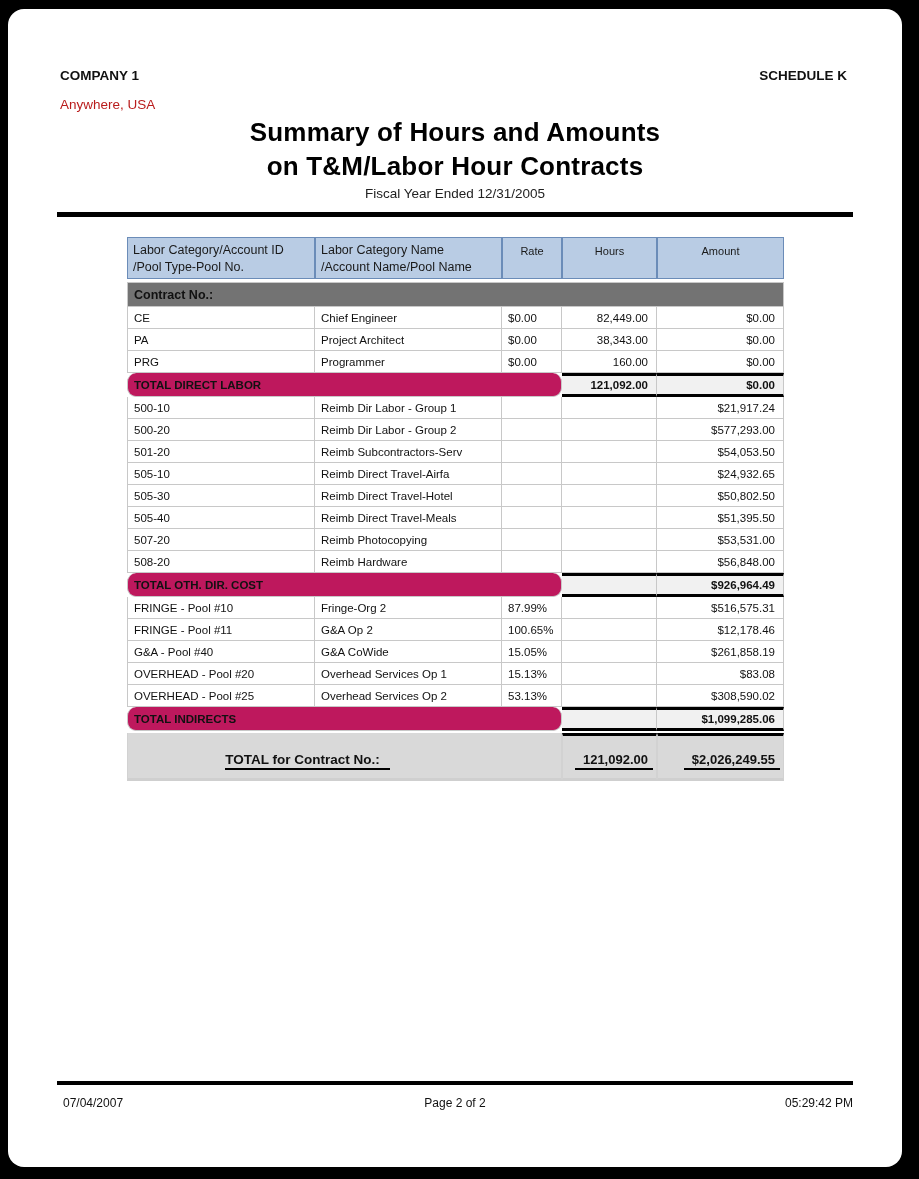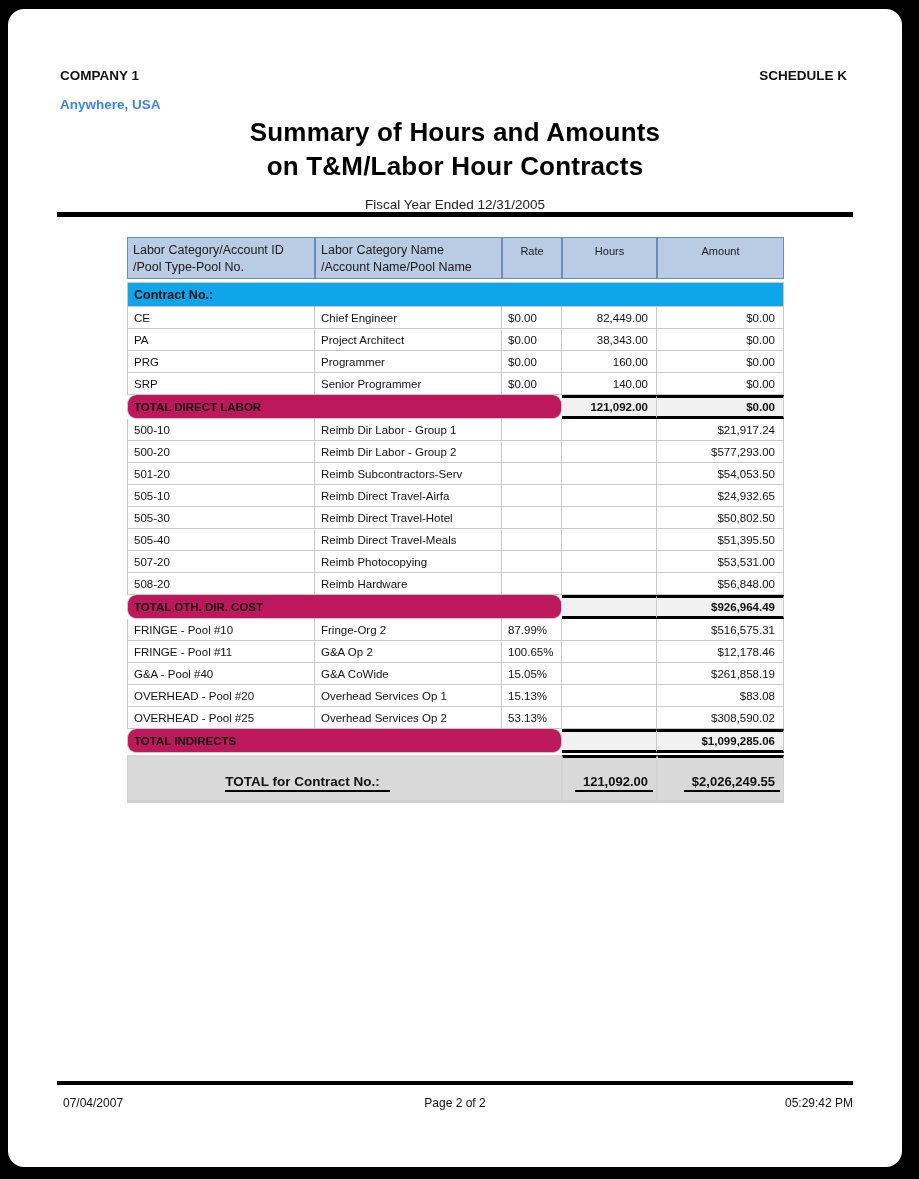--- a/index.html
+++ b/index.html
@@ -3,41 +3,41 @@
 <meta charset="utf-8">
 <style>
   html,body{margin:0;padding:0;background:#000;}
   .frame{position:relative;width:919px;height:1179px;background:#000;overflow:hidden;
          font-family:"Liberation Sans","DejaVu Sans",sans-serif;}
   .page{position:absolute;left:8px;top:9px;width:894px;height:1158px;background:#fff;
         border-radius:16px;}
 
   
   .company{position:absolute;left:52px;top:59px;font-size:13.5px;font-weight:bold;color:#111;}
-  .location{position:absolute;left:52px;top:88px;font-size:13.5px;font-weight:bold;color:#3b82f6;}
+  .location{position:absolute;left:52px;top:88px;font-size:13.5px;font-weight:normal;color:#b91c1c;}
   .schedule{position:absolute;right:55px;top:59px;font-size:13.5px;font-weight:bold;color:#111;}
   .titleblock{position:absolute;left:49px;top:106px;width:796px;text-align:center;color:#000;}
   .title-line{font-size:26px;font-weight:bold;line-height:34px;letter-spacing:.2px;}
-  .subtitle{font-size:13.5px;margin-top:14px;color:#222;}
+  .subtitle{font-size:13.5px;margin-top:3px;color:#222;}
   .rule-top{position:absolute;left:49px;top:203px;width:796px;height:5px;background:#000;}
 
   
   .tblwrap{position:absolute;left:119px;top:228px;}
   table.rpt{border-collapse:separate;border-spacing:0;table-layout:fixed;width:657px;
             font-size:11.5px;color:#111;}
   table.rpt td,table.rpt th{box-sizing:border-box;overflow:hidden;white-space:nowrap;}
   th{background:#b9cce4;border:1px solid #6b8cb8;font-weight:normal;text-align:left;
      vertical-align:top;padding:4px 2px 2px 5px;font-size:12.5px;height:32px;line-height:17px;color:#1a1a1a;}
   th.num{text-align:center;font-size:11px;padding:5px 2px 2px 2px;}
   td{background:#fff;border-right:1px solid #c8c8c8;border-bottom:1px solid #c8c8c8;
      padding:3px 6px;height:22px;vertical-align:middle;}
   tr td:first-child{border-left:1px solid #c8c8c8;}
   tr.spacer td{height:3px;border:none;background:#fff;padding:0;}
   tr.spacer2 td{height:2px;border:none;background:#fff;padding:0;}
-  tr.section td{background:#0ea5e9;font-weight:bold;font-size:12.5px;height:25px;
+  tr.section td{background:#737373;font-weight:bold;font-size:12.5px;height:25px;
                 border-top:1px solid #c8c8c8;}
   td.r{text-align:right;padding-right:8px;}
   tr.totalrow td{height:24px;}
   td.total-label{background:#be185d;font-weight:bold;border-radius:9px;}
   td.tot-val{background:#f1f1f1;border-top:3px solid #000;border-bottom:3px solid #000;
              font-weight:bold;text-align:right;padding-right:8px;}
   tr.grand td{background:#d9d9d9;height:48px;vertical-align:bottom;padding-bottom:8px;
               border-bottom:3px solid #cfcfcf;border-right:1px solid #d2d2d2;border-left:1px solid #d2d2d2;}
   td.gt-label{text-align:center;padding-right:80px;font-size:13.5px;font-weight:bold;}
   tr.grand td.gt-val{border-top:3px solid #000;text-align:right;font-weight:bold;
@@ -117,27 +117,20 @@
             <td class="r">38,343.00</td>
             <td class="r">$0.00</td>
           </tr>
           <tr>
             <td>PRG</td>
             <td>Programmer</td>
             <td>$0.00</td>
             <td class="r">160.00</td>
             <td class="r">$0.00</td>
           </tr>
-          <tr>
-            <td>SRP</td>
-            <td>Senior Programmer</td>
-            <td>$0.00</td>
-            <td class="r">140.00</td>
-            <td class="r">$0.00</td>
-          </tr>
 
           <tr class="totalrow">
             <td class="total-label" colspan="3">TOTAL DIRECT LABOR</td>
             <td class="tot-val">121,092.00</td>
             <td class="tot-val">$0.00</td>
           </tr>
 
           <tr>
             <td>500-10</td>
             <td>Reimb Dir Labor - Group 1</td>

